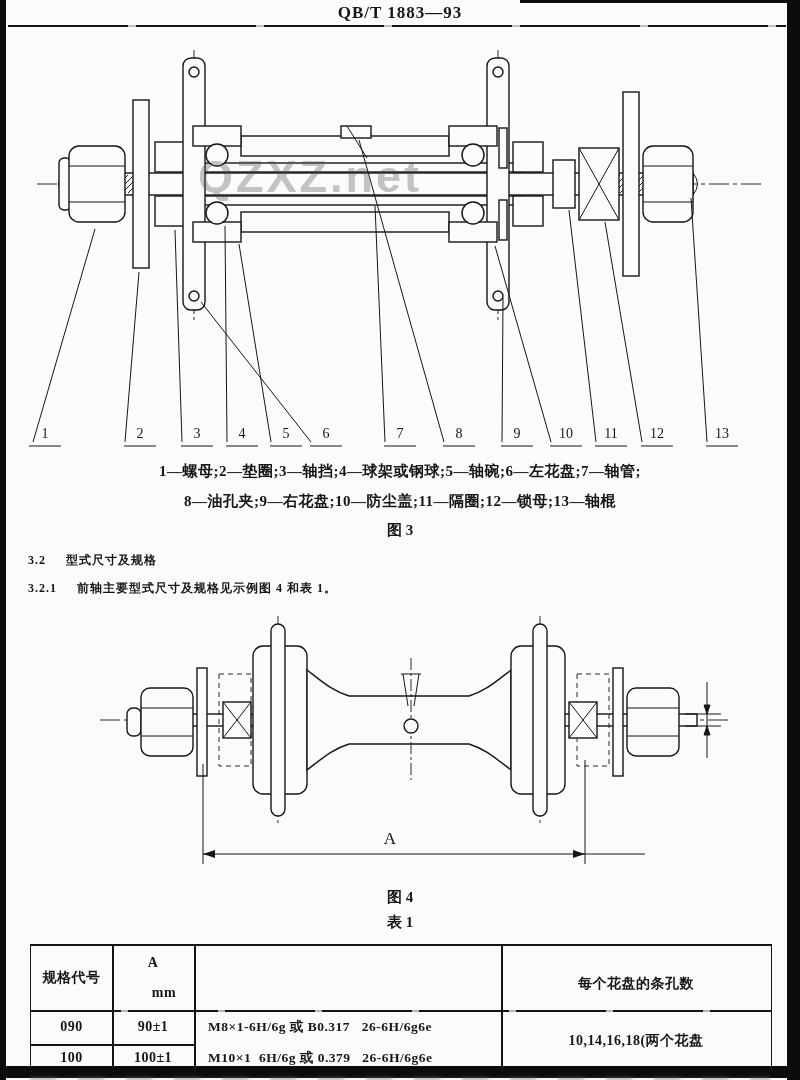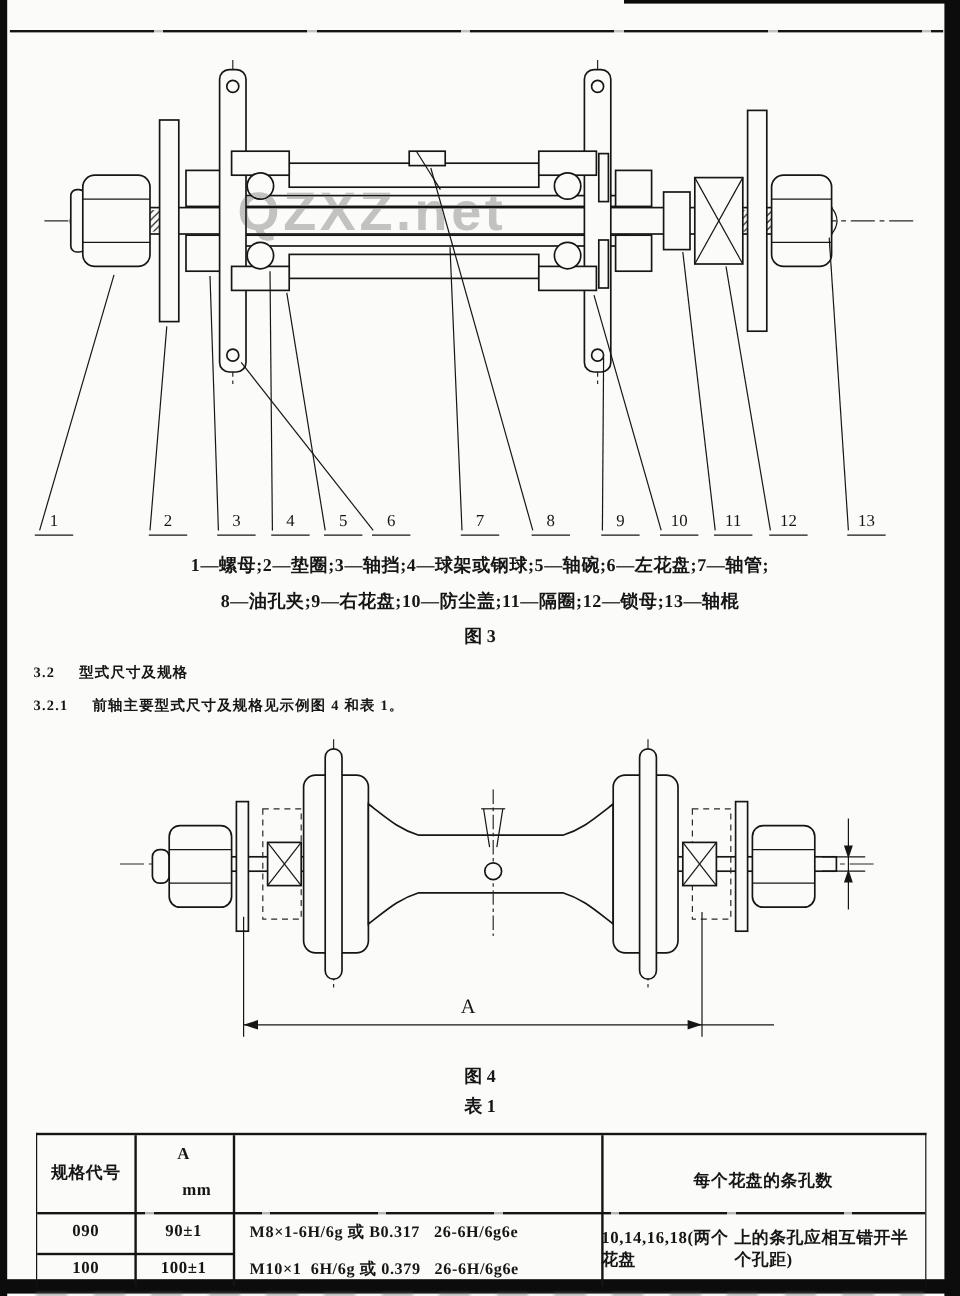--- a/index.html
+++ b/index.html
@@ -51,20 +51,21 @@
 <body>
 
 <div class="page">
 
   <div class="abs edge-left"></div>
   <div class="abs edge-right"></div>
   <div class="abs edge-bottom"></div>
   <div class="abs edge-topright"></div>
   <div class="abs bottom-smudge"></div>
 
+  <div class="abs header center">QB/T 1883—93</div>
   <div class="abs header-rule"></div>
 
   <svg class="abs" style="left:25px;top:44px;" width="750" height="410" viewBox="0 0 750 410">
     <defs>
       <pattern id="h1" patternUnits="userSpaceOnUse" width="6" height="6">
         <path d="M-1,1 l2,-2 M0,6 L6,0 M5,7 l2,-2" stroke="#1c1c1c" stroke-width="1"></path>
       </pattern>
       <pattern id="h2" patternUnits="userSpaceOnUse" width="6" height="6">
         <path d="M-1,5 l2,2 M0,0 L6,6 M5,-1 l2,2" stroke="#1c1c1c" stroke-width="1"></path>
       </pattern>
@@ -302,19 +303,18 @@
     <div class="cell" style="left:470px;top:0;width:270px;height:76px;">每个花盘的条孔数</div>
 
     <div class="cell" style="left:0;top:64px;width:81px;height:34px;">090</div>
     <div class="cell" style="left:81px;top:64px;width:82px;height:34px;">90±1</div>
     <div class="cell pre" style="left:163px;top:64px;width:307px;height:34px;">M8×1-6H/6g 或 B0.317   26-6H/6g6e</div>
 
     <div class="cell" style="left:0;top:98px;width:81px;height:28px;">100</div>
     <div class="cell" style="left:81px;top:98px;width:82px;height:28px;">100±1</div>
     <div class="cell pre" style="left:163px;top:98px;width:307px;height:28px;">M10×1  6H/6g 或 0.379   26-6H/6g6e</div>
 
-    <div class="cell" style="left:470px;top:64px;width:270px;height:62px;justify-content:space-around;">
+    <div class="cell" style="left:470px;top:64px;width:270px;height:62px;flex-direction:column;justify-content:space-around;">
       <span>10,14,16,18(两个花盘</span>
-      <span>上的条孔应相互错开半个孔距)</span>
     </div>
   </div>
 
 </div>
 
 </body></html>

